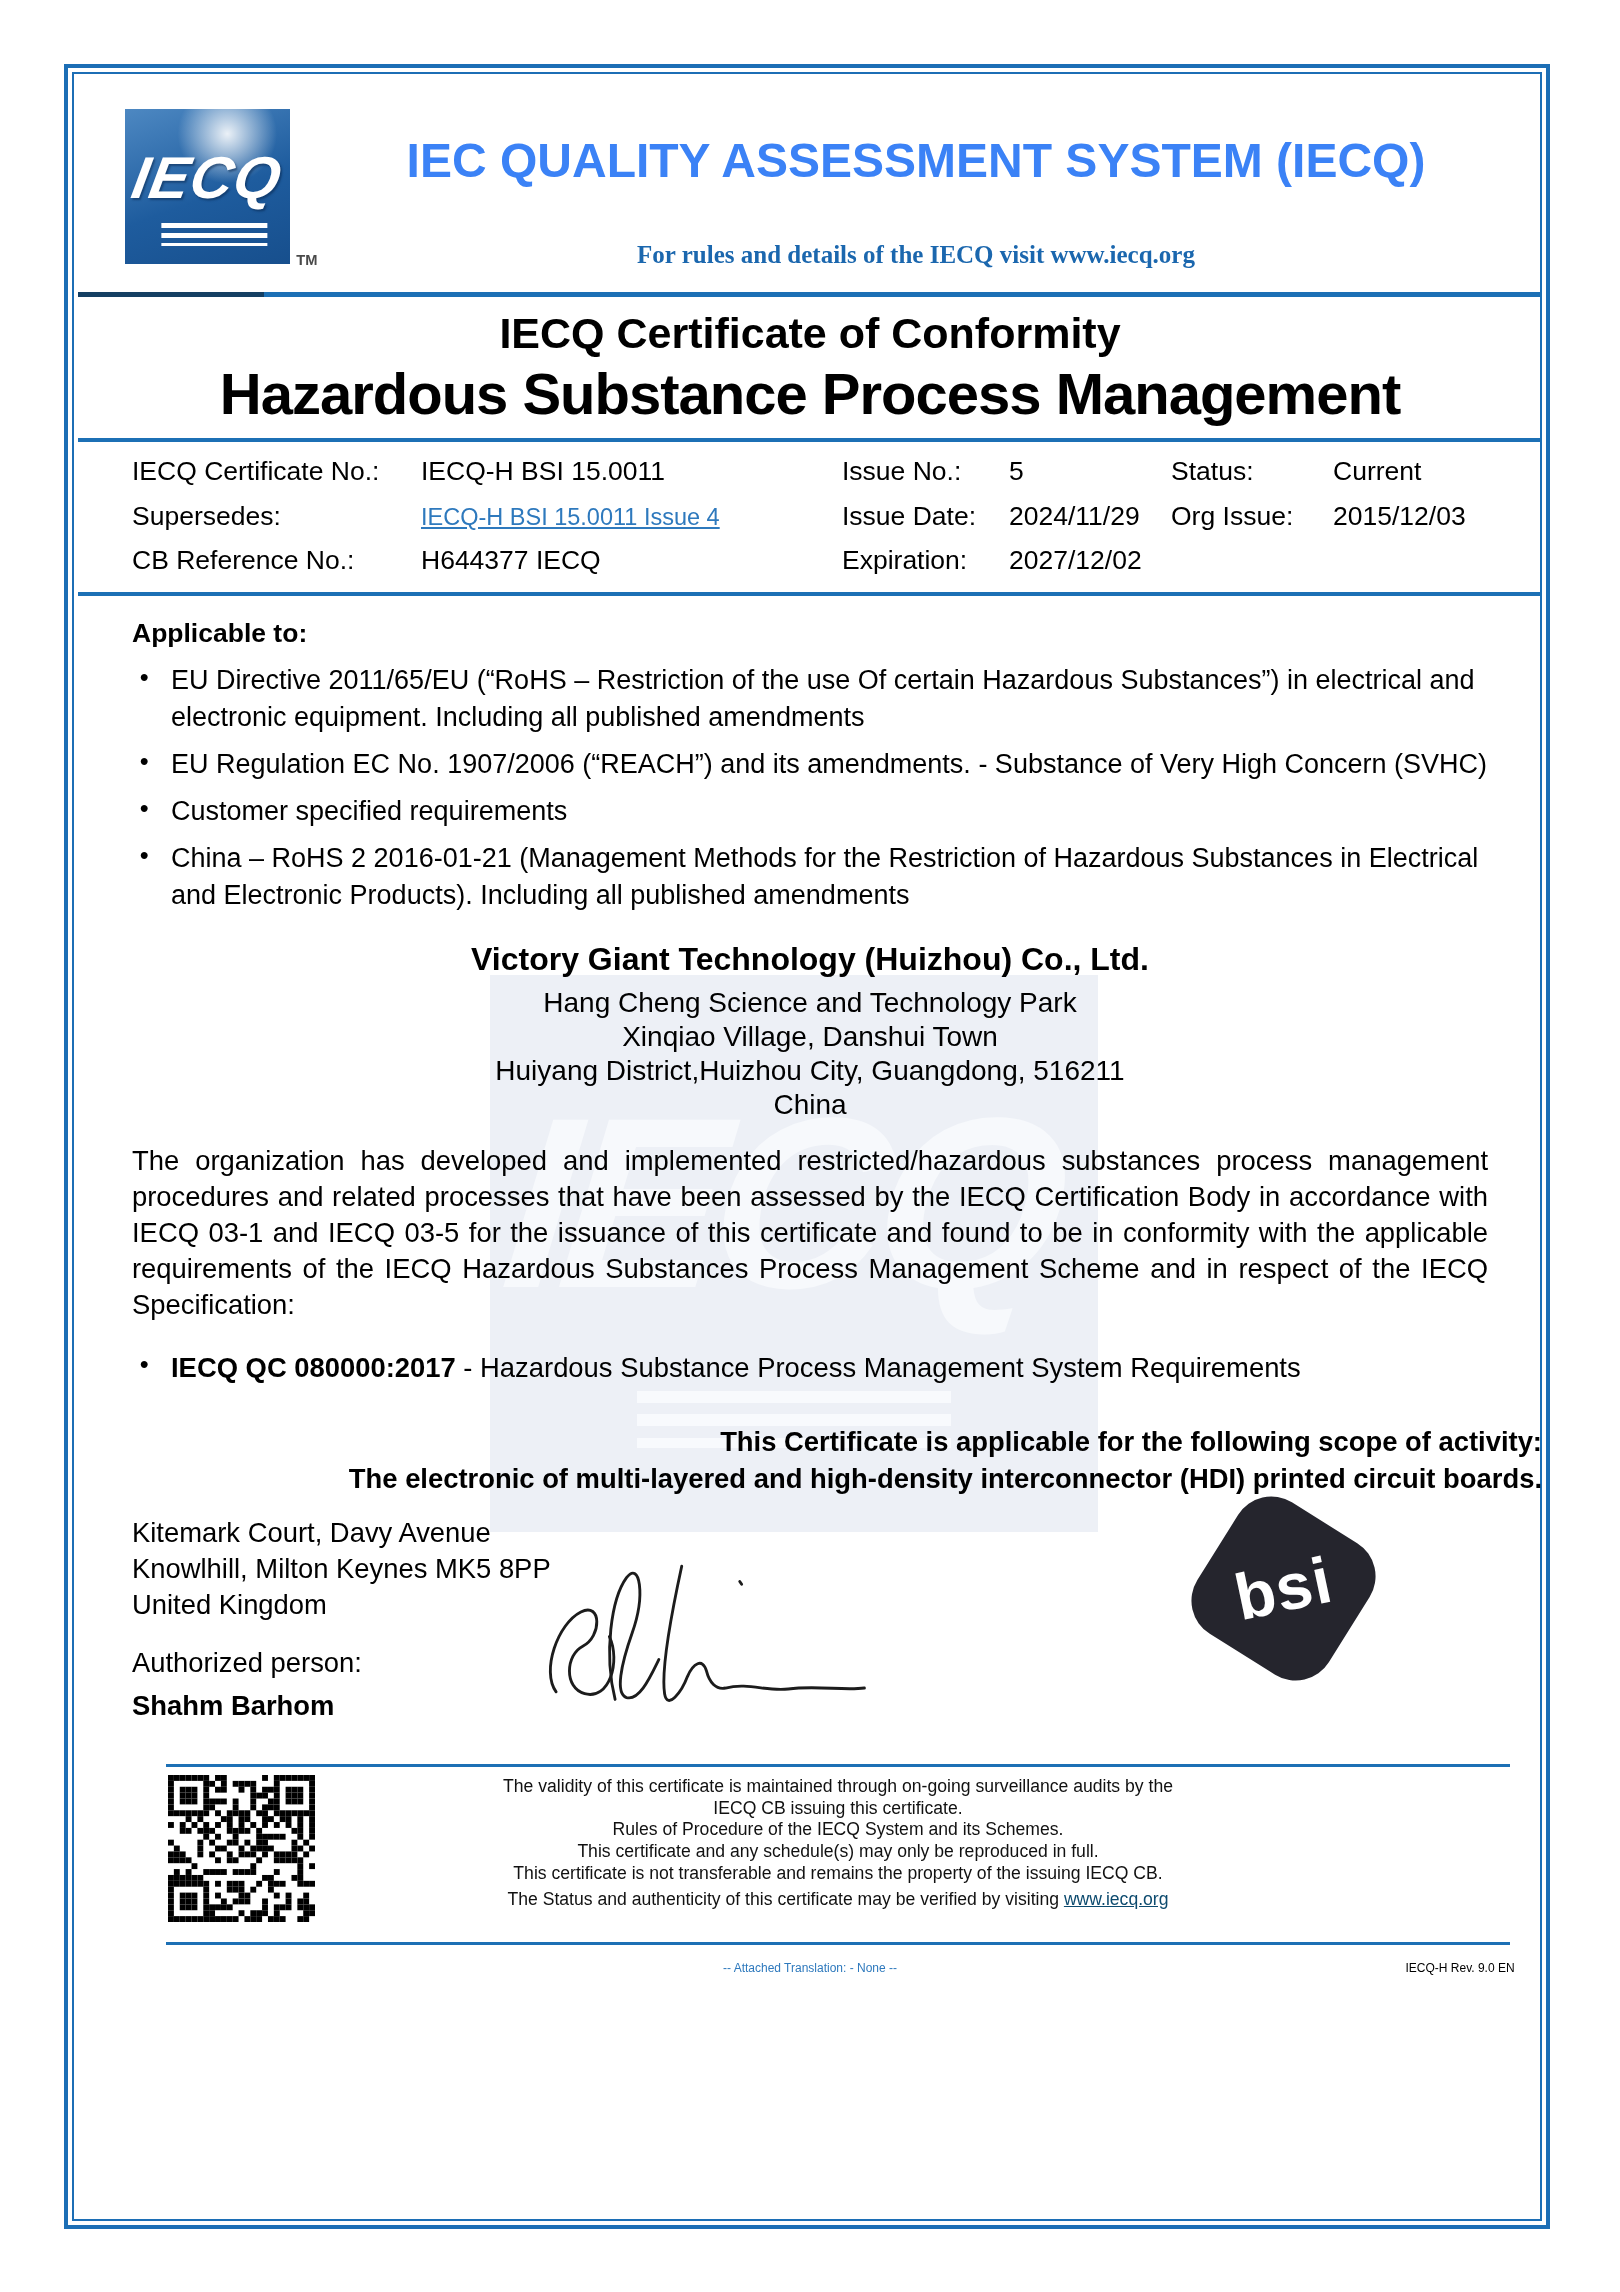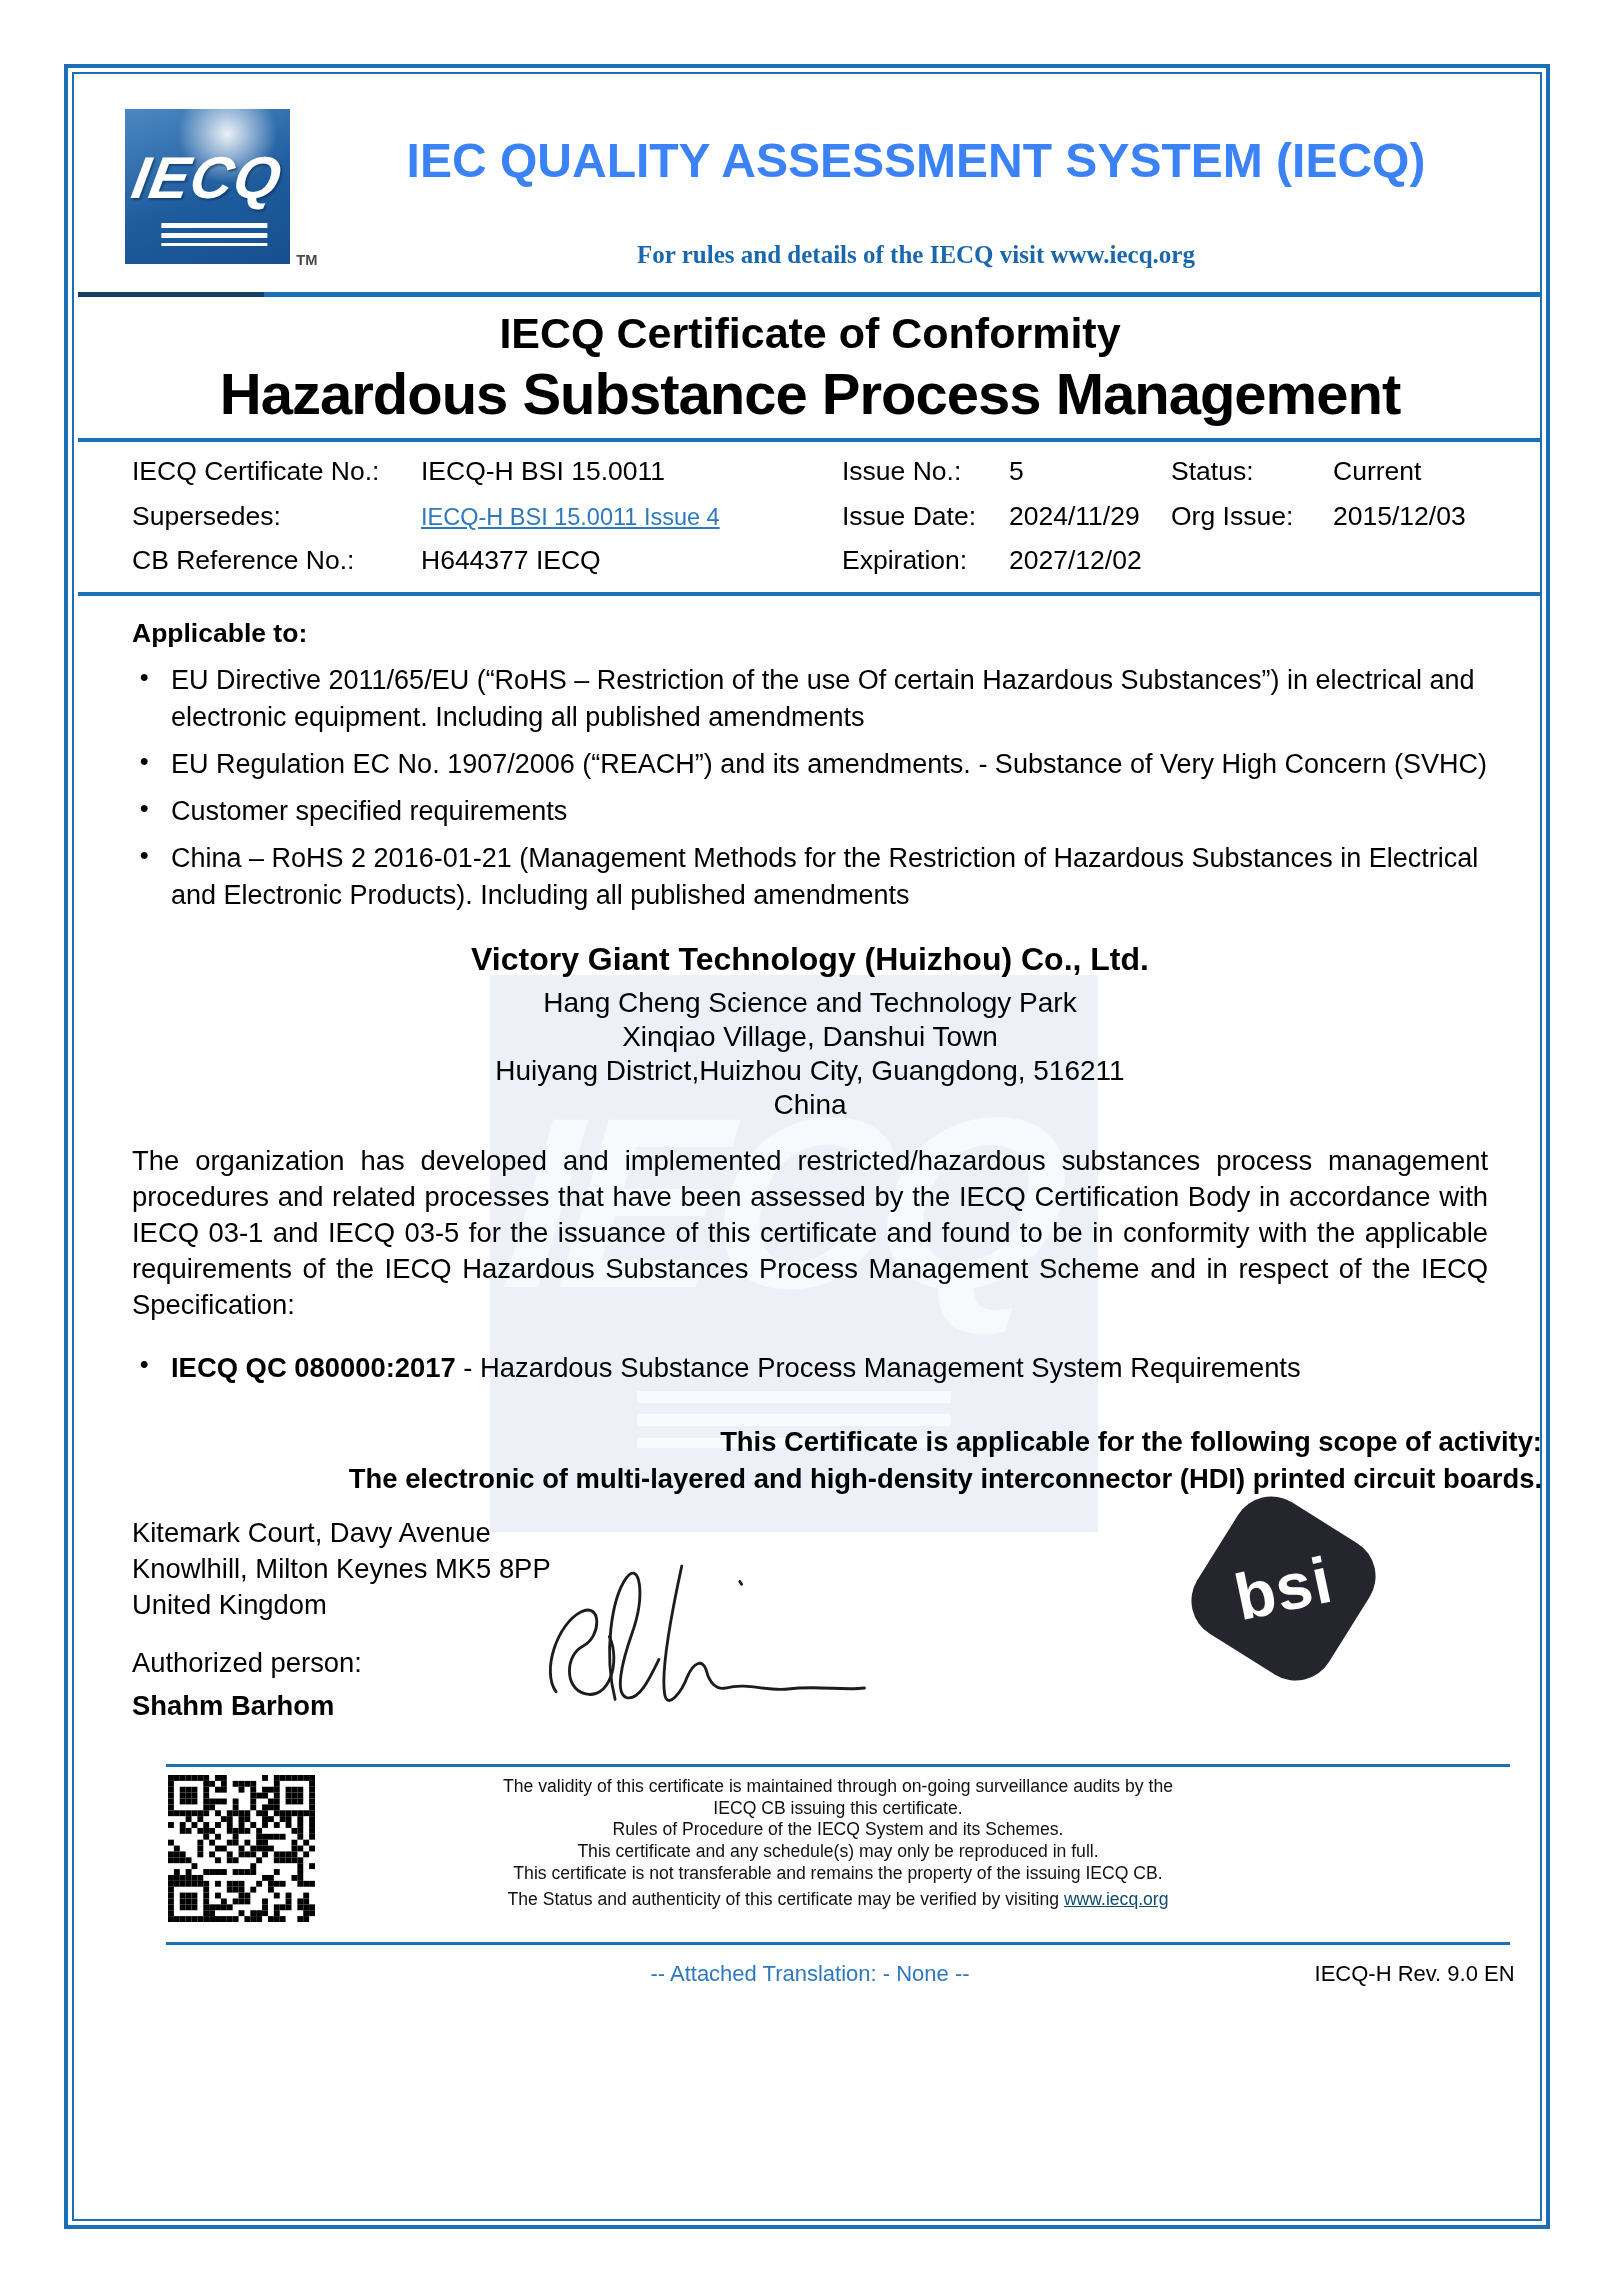--- a/index.html
+++ b/index.html
@@ -78,21 +78,21 @@
                transform:rotate(32deg); display:flex; align-items:center; justify-content:center; }
   .bsi-badge span { transform:rotate(-44deg); color:#ffffff; font-weight:bold; font-size:65px; letter-spacing:1px; }
 
   
   .footer-box { position:relative; margin:0 32px 0 88px; height:181px; border-top:3.9px solid #1c70b5; border-bottom:3.9px solid #1c70b5; }
   .qr-wrap { position:absolute; left:2px; top:7.8px; width:147px; height:147px; background:#fff; }
   .fine-print { position:absolute; left:50%; transform:translateX(-50%); top:8.8px; width:882px; text-align:center; font-size:17.6px; line-height:21.6px; color:#111; }
   .fine-print .verify { margin-top:4.9px; }
   .fine-link { color:#0c4a6e; text-decoration:underline; }
 
-  .bottom-row { position:relative; margin-top:15.7px; height:29px; font-size:22px; }
+  .bottom-row { position:relative; margin-top:15.7px; height:29px; font-size:12px; }
   .attached { position:absolute; left:50%; transform:translateX(-50%); color:#2e79bd; }
   .revision { position:absolute; right:27.4px; color:#000; }
 </style>
 </head>
 <body>
 
 <div class="page">
   <div class="frame-outer">
     <div class="frame-inner"></div>
   </div>

